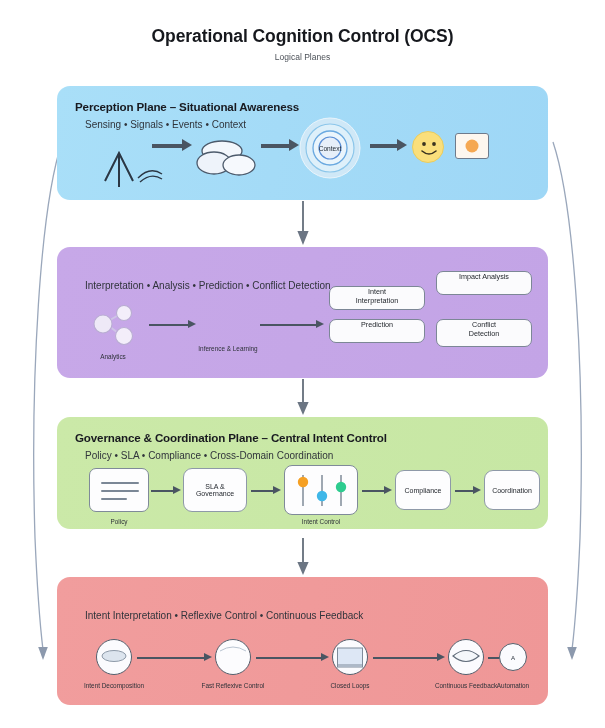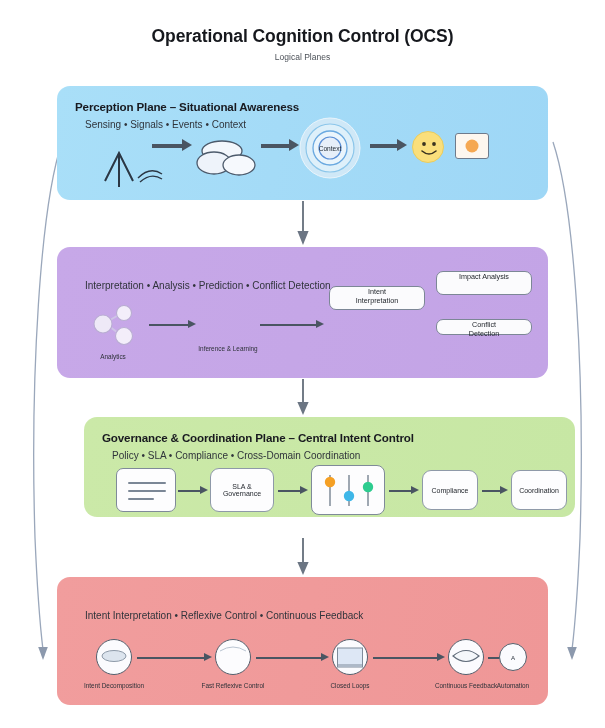--- a/index.html
+++ b/index.html
@@ -36,22 +36,22 @@
     letter-spacing: -0.15px; white-space: nowrap;
   }
   .plane-sub {
     position: absolute; left: 28px; top: 33px;
     font-size: 10px; color: #30343b; white-space: nowrap;
   }
   .p-perception { top: 86px;  height: 114px;
     background: linear-gradient(100deg,#a9dff8 0%,#a4dbf7 45%,#9ed7f6 100%); }
   .p-cognition  { top: 247px; height: 131px;
     background: linear-gradient(100deg,#c7a8e8 0%,#c5a6e7 50%,#c3a4e6 100%); }
-  .p-governance { top: 417px; height: 100px;
-    background: linear-gradient(100deg,#cbe9a8 0%,#c9e8a6 50%,#c7e7a4 100%); margin-left: 27px; }
+  .p-governance { top: 417px; height: 112px;
+    background: linear-gradient(100deg,#cbe9a8 0%,#c9e8a6 50%,#c7e7a4 100%); }
   .p-autonomic  { top: 577px; height: 128px;
     background: linear-gradient(100deg,#f19d9d 0%,#f09a9a 50%,#ef9797 100%); }
   .node { position: absolute; }
   .node-label {
     position: absolute; left: 50%; transform: translateX(-50%);
     font-size: 6.4px; color: #2d3138; white-space: nowrap; text-align: center;
   }
 
   
   .harrow { position: absolute; height: 9px; }
@@ -233,21 +233,24 @@
       <div class="shaft"></div>
         <div class="head"></div>
     </div>
 
     <div class="boxnode" style="position:absolute; left:272px; top:39px; width:96px; height:24px;">
       <span>Intent Interpretation</span>
     </div>
     <div class="boxnode" style="position:absolute; left:379px; top:24px; width:96px; height:24px;">
       <span>Impact Analysis</span>
     </div>
-    <div class="boxnode" style="position:absolute; left:379px; top:72px; width:96px; height:16px;">
+    <div class="boxnode" style="position:absolute; left:272px; top:72px; width:96px; height:24px;">
+      <span>Prediction</span>
+    </div>
+    <div class="boxnode" style="position:absolute; left:379px; top:72px; width:96px; height:28px;">
       <span>Conflict Detection</span>
     </div>
   </div>
 
   <div class="plane p-governance">
     <div class="plane-title">Governance &amp; Coordination Plane – Central Intent Control</div>
     <div class="plane-sub">Policy • SLA • Compliance • Cross-Domain Coordination</div>
 
     <div class="node ic-policy" style="left:32px; top:51px;">
       <div class="ln" style="top:13px; width:38px;"></div>

